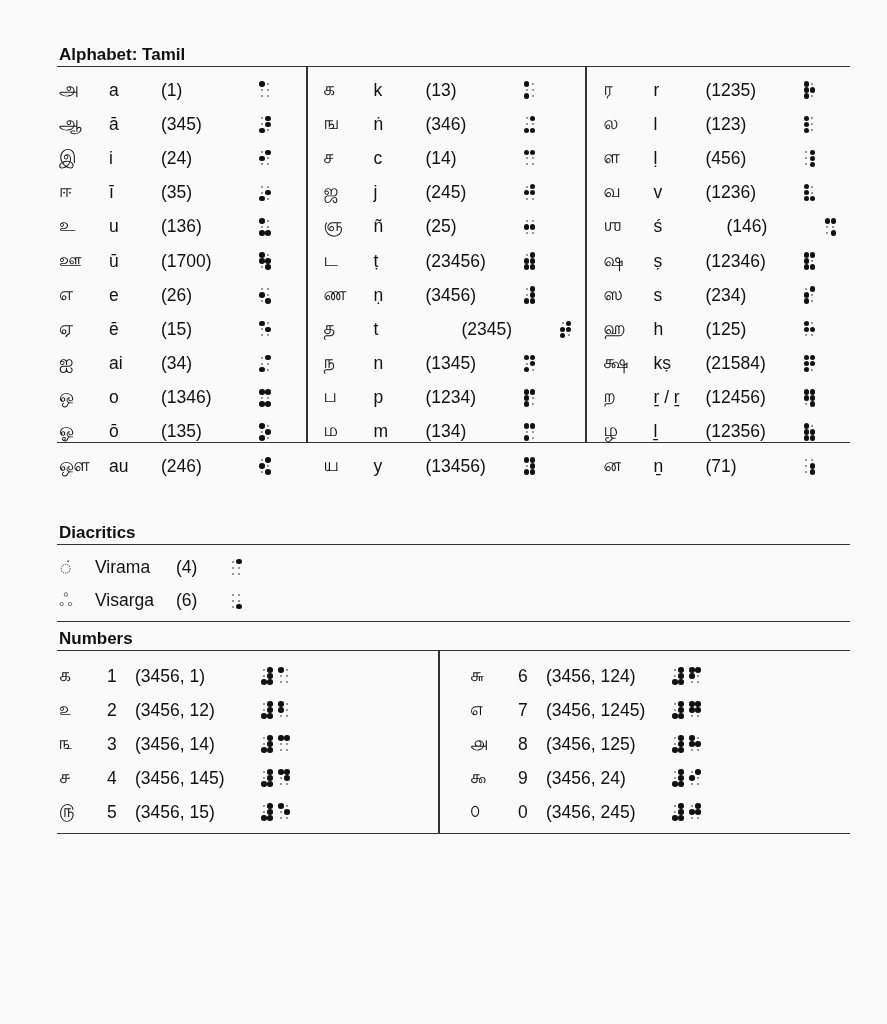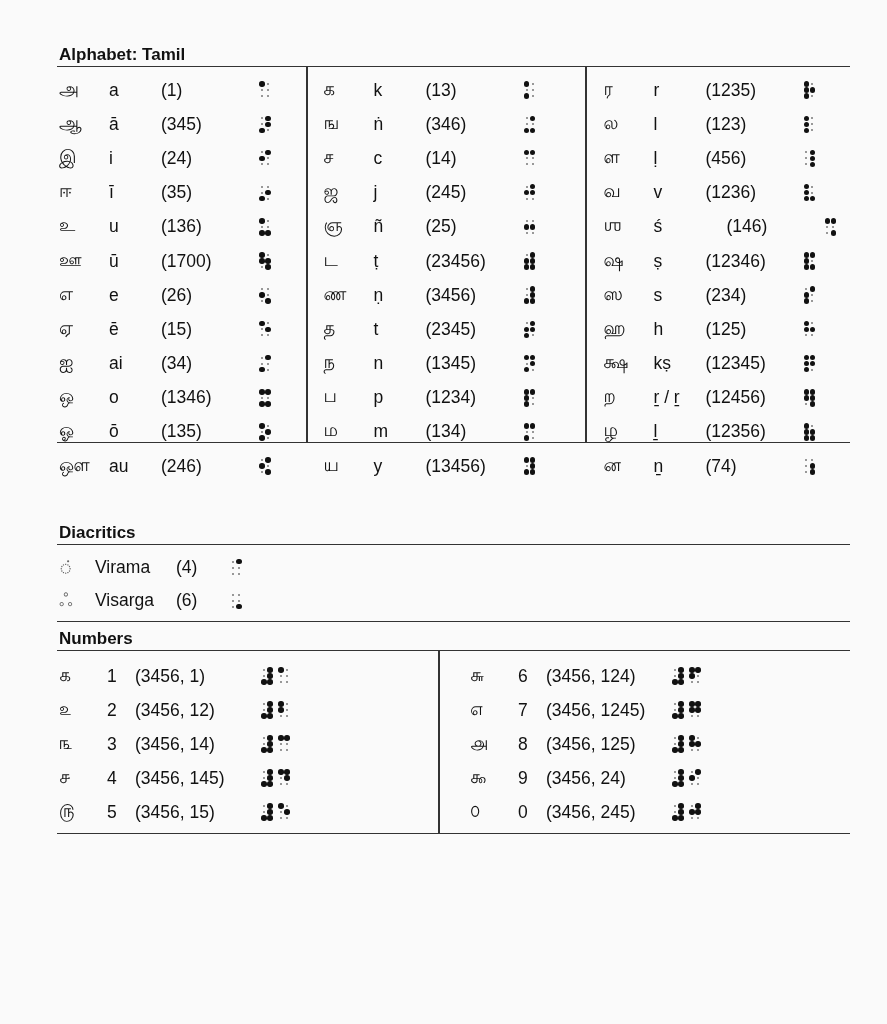--- a/index.html
+++ b/index.html
@@ -344,21 +344,21 @@
               <span class="dot"></span>
               <span class="dot on"></span>
               <span class="dot on"></span>
               <span class="dot on"></span>
             </span>
           </span>
         </div>
         <div class="row">
           <span class="cell c-glyph">த</span>
           <span class="cell c-lat">t</span>
-          <span class="cell c-dots" style="width: 98px;">(2345)</span>
+          <span class="cell c-dots" style="width: 98px; margin-left: 36px;">(2345)</span>
           <span class="braille">
             <span class="bcell">
               <span class="dot"></span>
               <span class="dot on"></span>
               <span class="dot on"></span>
               <span class="dot on"></span>
               <span class="dot on"></span>
               <span class="dot"></span>
             </span>
           </span>
@@ -541,21 +541,21 @@
               <span class="dot on"></span>
               <span class="dot on"></span>
               <span class="dot"></span>
               <span class="dot"></span>
             </span>
           </span>
         </div>
         <div class="row">
           <span class="cell c-glyph">க்ஷ</span>
           <span class="cell c-lat">kṣ</span>
-          <span class="cell c-dots" style="width: 98px;">(12345)</span>
+          <span class="cell c-dots" style="width: 98px;">(21584)</span>
           <span class="braille">
             <span class="bcell">
               <span class="dot on"></span>
               <span class="dot on"></span>
               <span class="dot on"></span>
               <span class="dot on"></span>
               <span class="dot on"></span>
               <span class="dot"></span>
             </span>
           </span>
@@ -586,21 +586,21 @@
               <span class="dot on"></span>
               <span class="dot on"></span>
               <span class="dot on"></span>
               <span class="dot on"></span>
             </span>
           </span>
         </div>
         <div class="row">
           <span class="cell c-glyph">ன</span>
           <span class="cell c-lat">ṉ</span>
-          <span class="cell c-dots" style="width: 98px;">(74)</span>
+          <span class="cell c-dots" style="width: 98px;">(71)</span>
           <span class="braille">
             <span class="bcell">
               <span class="dot"></span>
               <span class="dot"></span>
               <span class="dot"></span>
               <span class="dot on"></span>
               <span class="dot"></span>
               <span class="dot on"></span>
             </span>
           </span>

